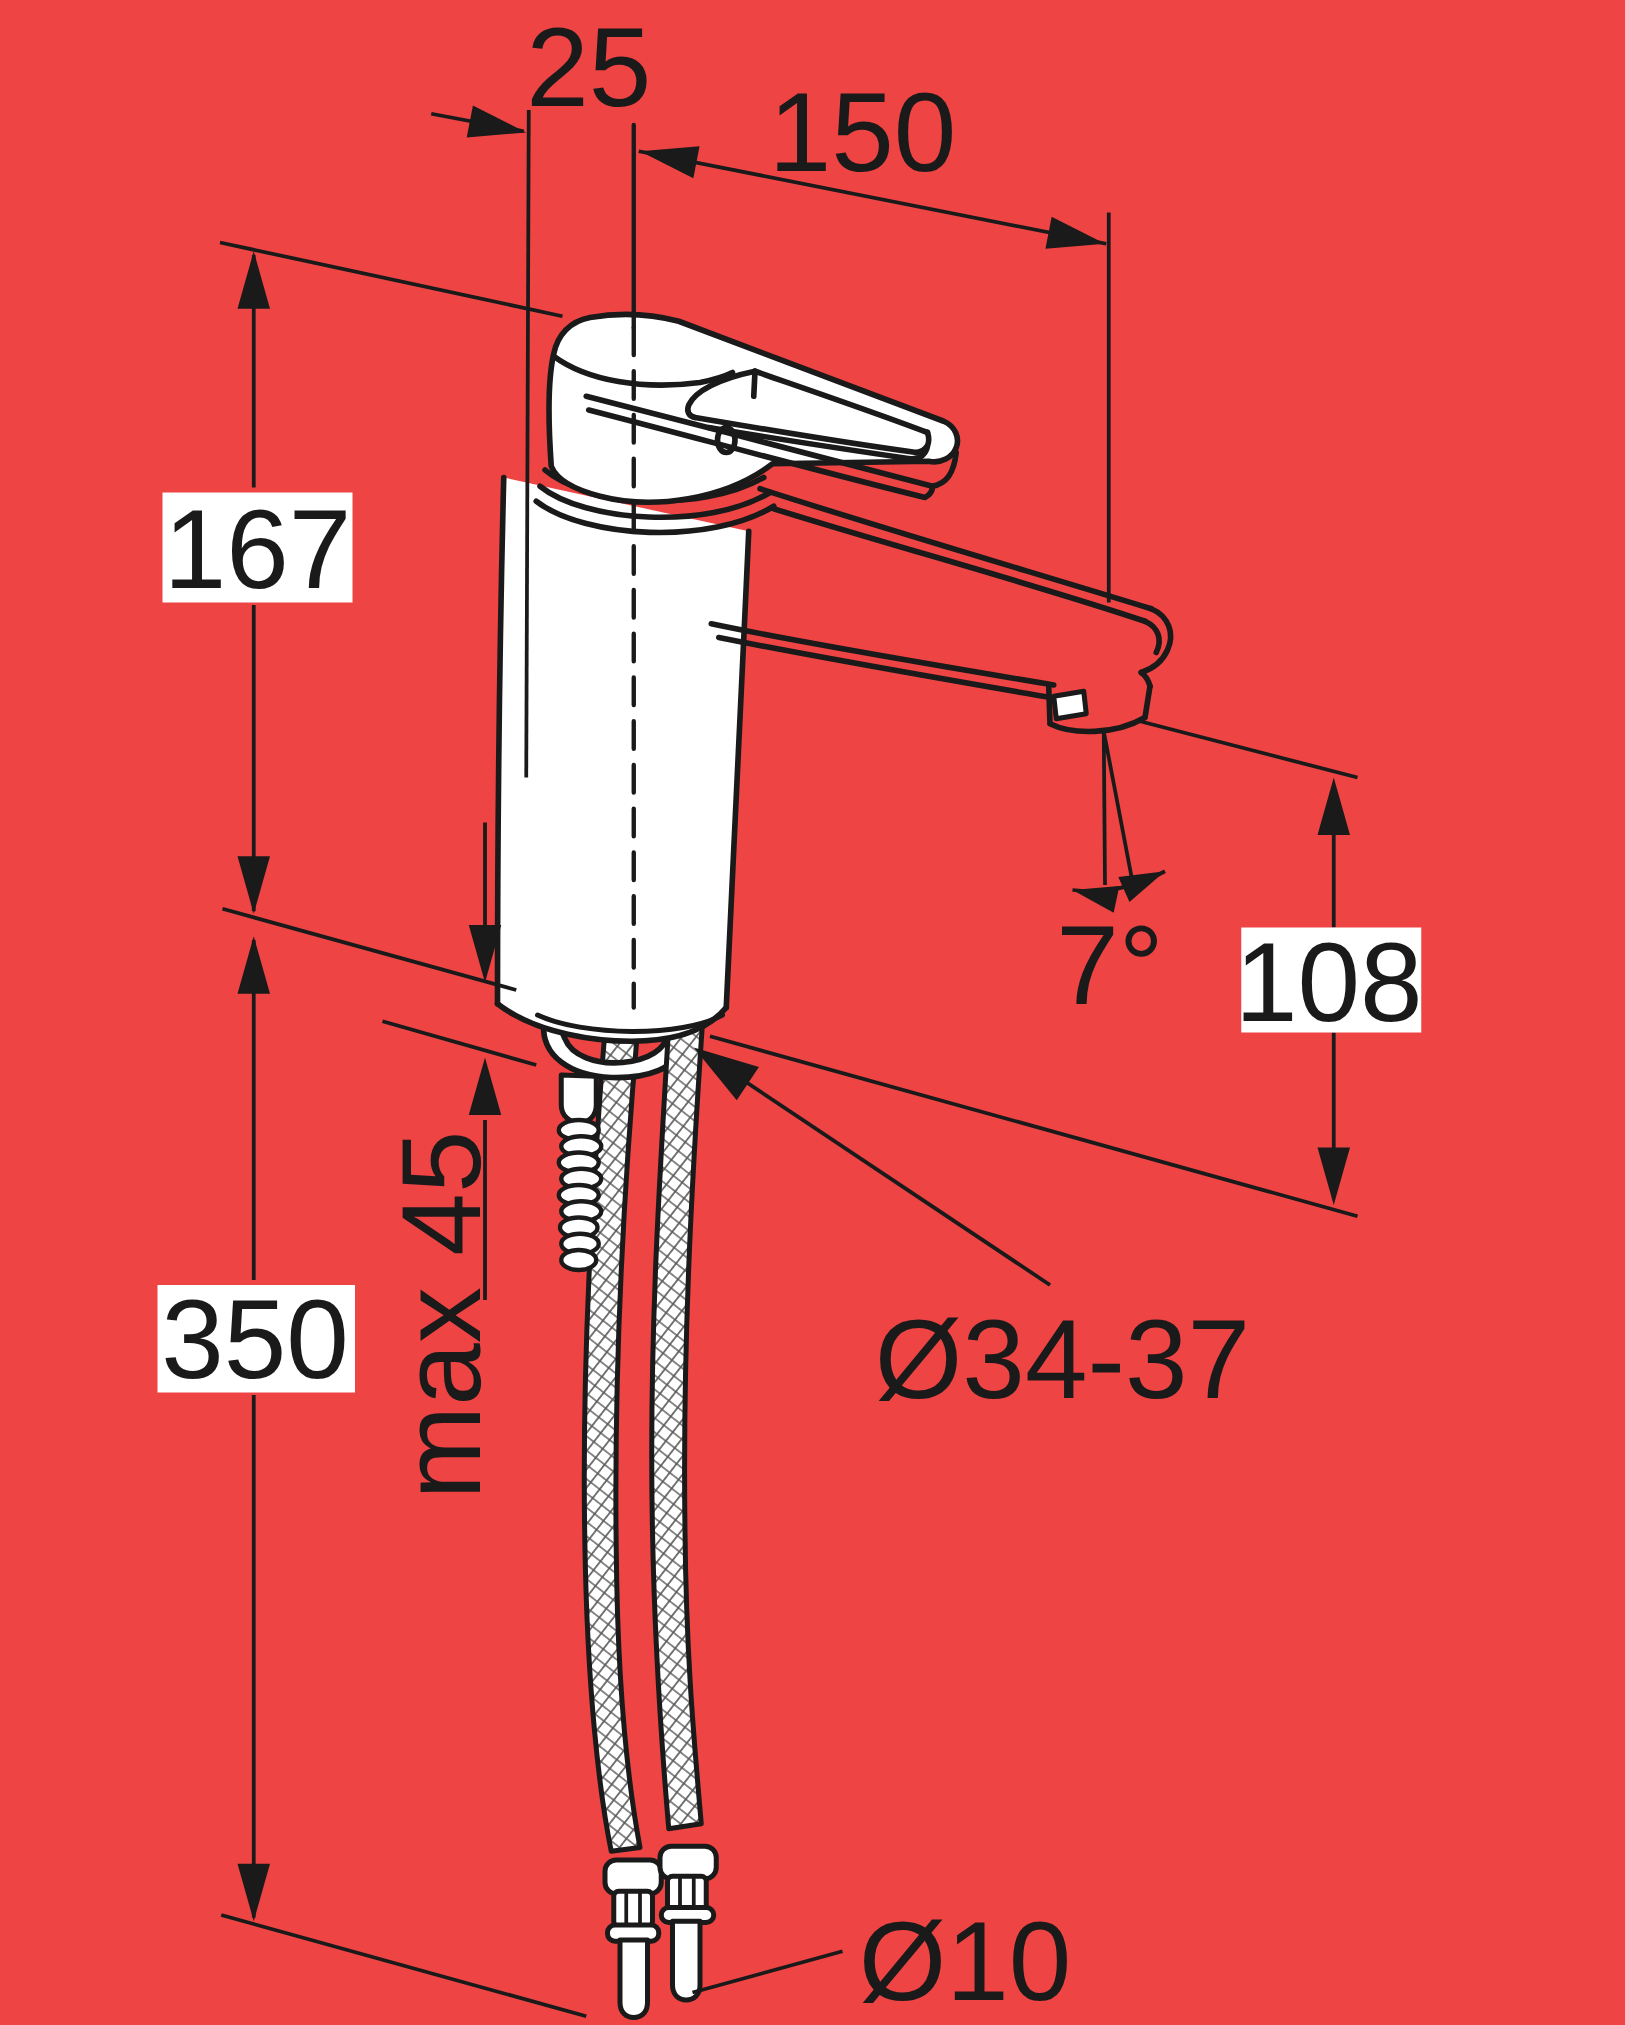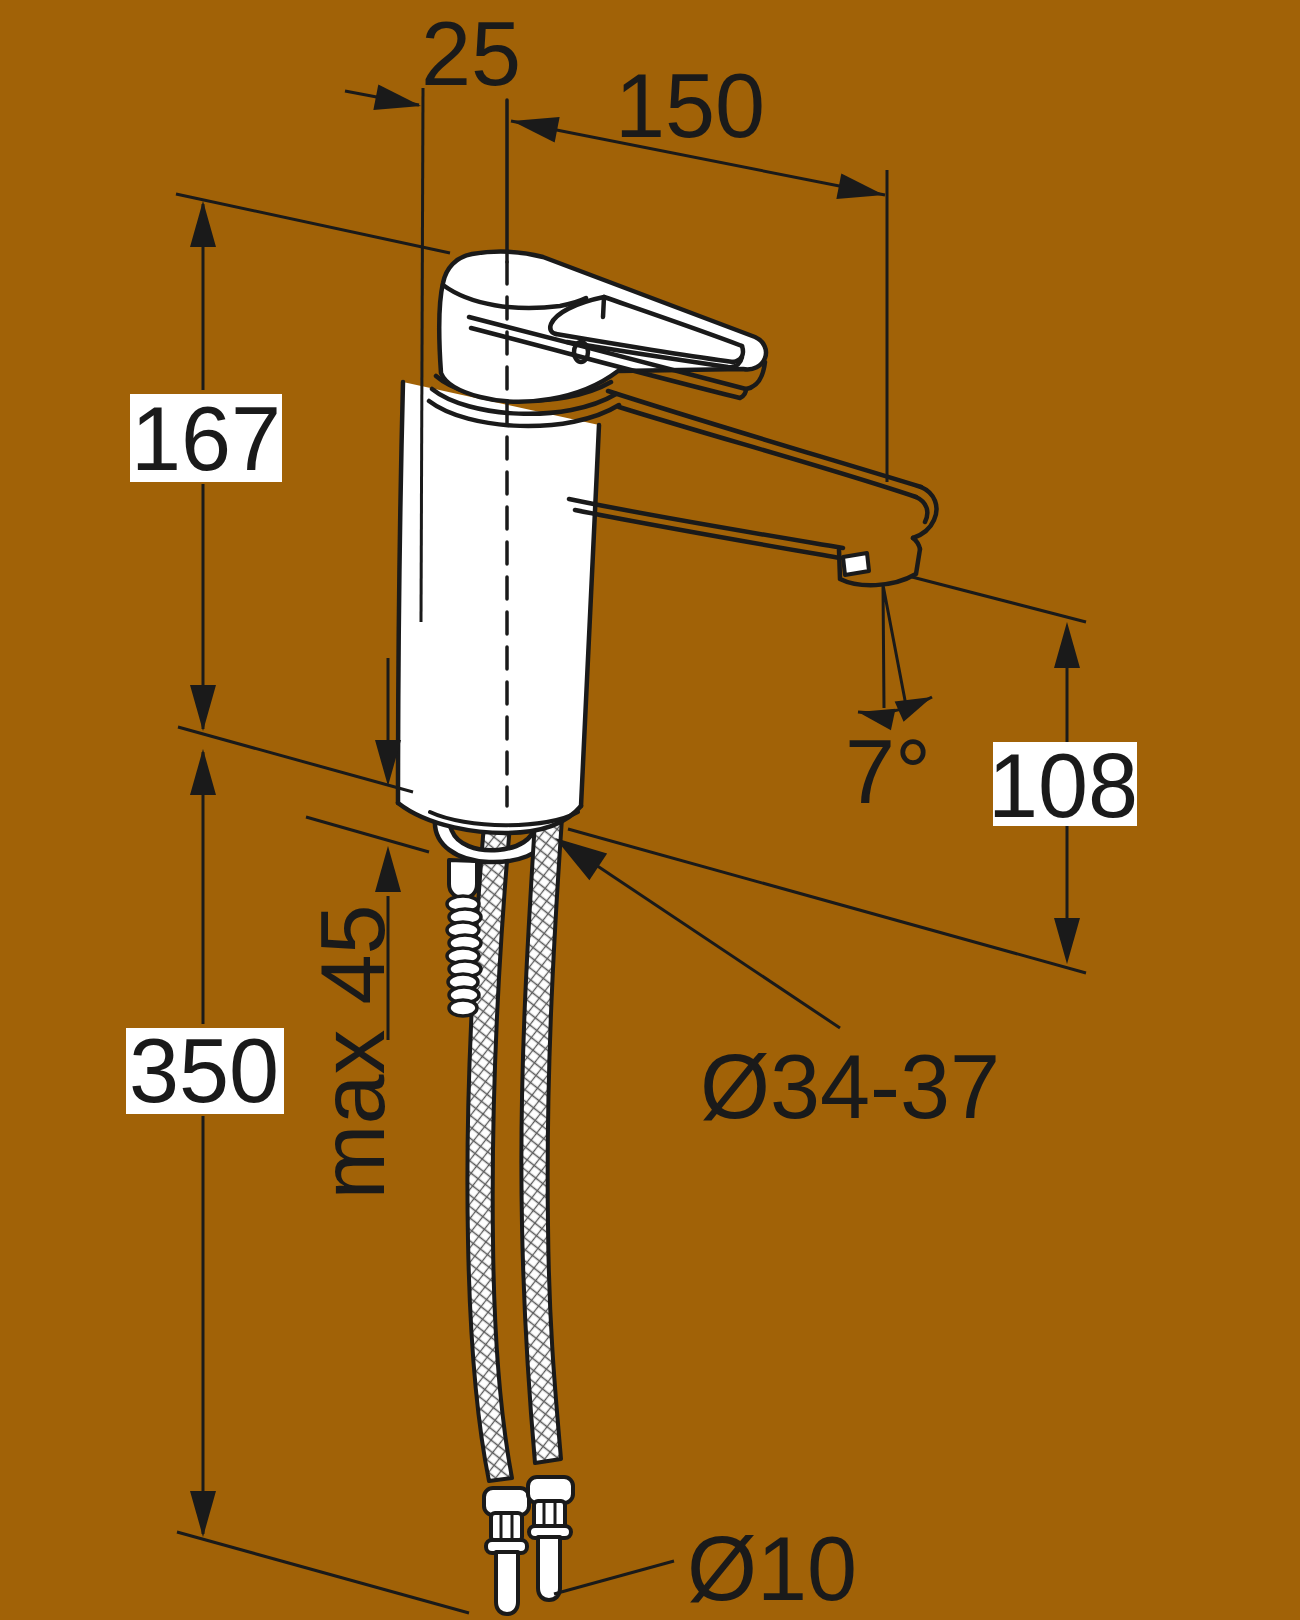--- a/index.html
+++ b/index.html
@@ -1,16 +1,16 @@
 <!DOCTYPE html>
 <html><head>
 <meta charset="utf-8">
 <style>
   html,body{margin:0;padding:0;background:#fff;}
-  .stage{width:1300px;height:1620px;background:#a16207;position:relative;font-family:"Liberation Sans",sans-serif;}
+  .stage{width:1300px;height:1620px;background:#ef4444;position:relative;font-family:"Liberation Sans",sans-serif;}
   svg{display:block}
   svg text{font-family:"Liberation Sans","DejaVu Sans",sans-serif;fill:#1a1a1a;}
   .dim-text{font-size:90px;}
   .obj{stroke:#1a1a1a;stroke-width:4.5;fill:none;stroke-linecap:round;stroke-linejoin:round;}
   .objf{stroke:#1a1a1a;stroke-width:4.5;fill:#ffffff;stroke-linecap:round;stroke-linejoin:round;}
   .thin{stroke:#1a1a1a;stroke-width:3;fill:none;stroke-linecap:round;}
   .dim{stroke:#1a1a1a;stroke-width:3;fill:none;stroke-linecap:butt;}
   .arrow{fill:#1a1a1a;stroke:none;}
   .mask{fill:#ffffff;stroke:none;}
 </style>

